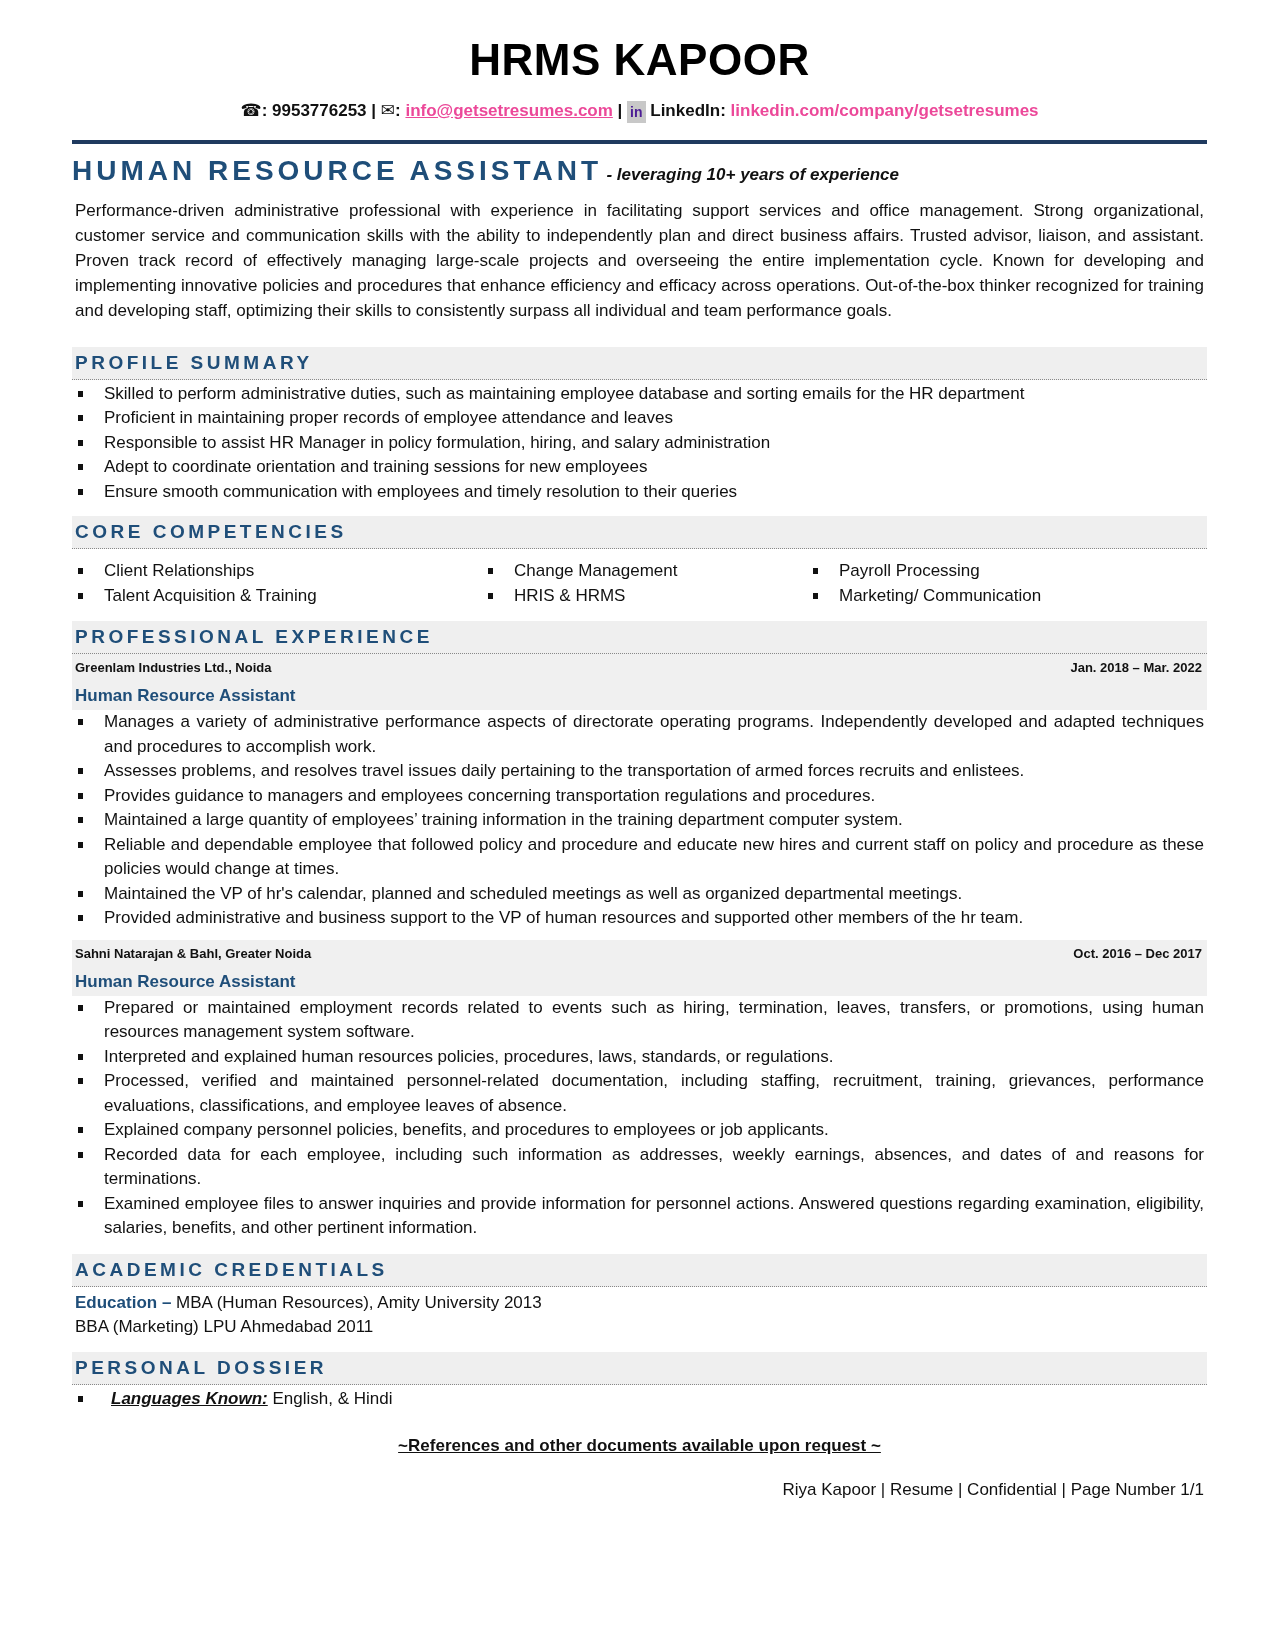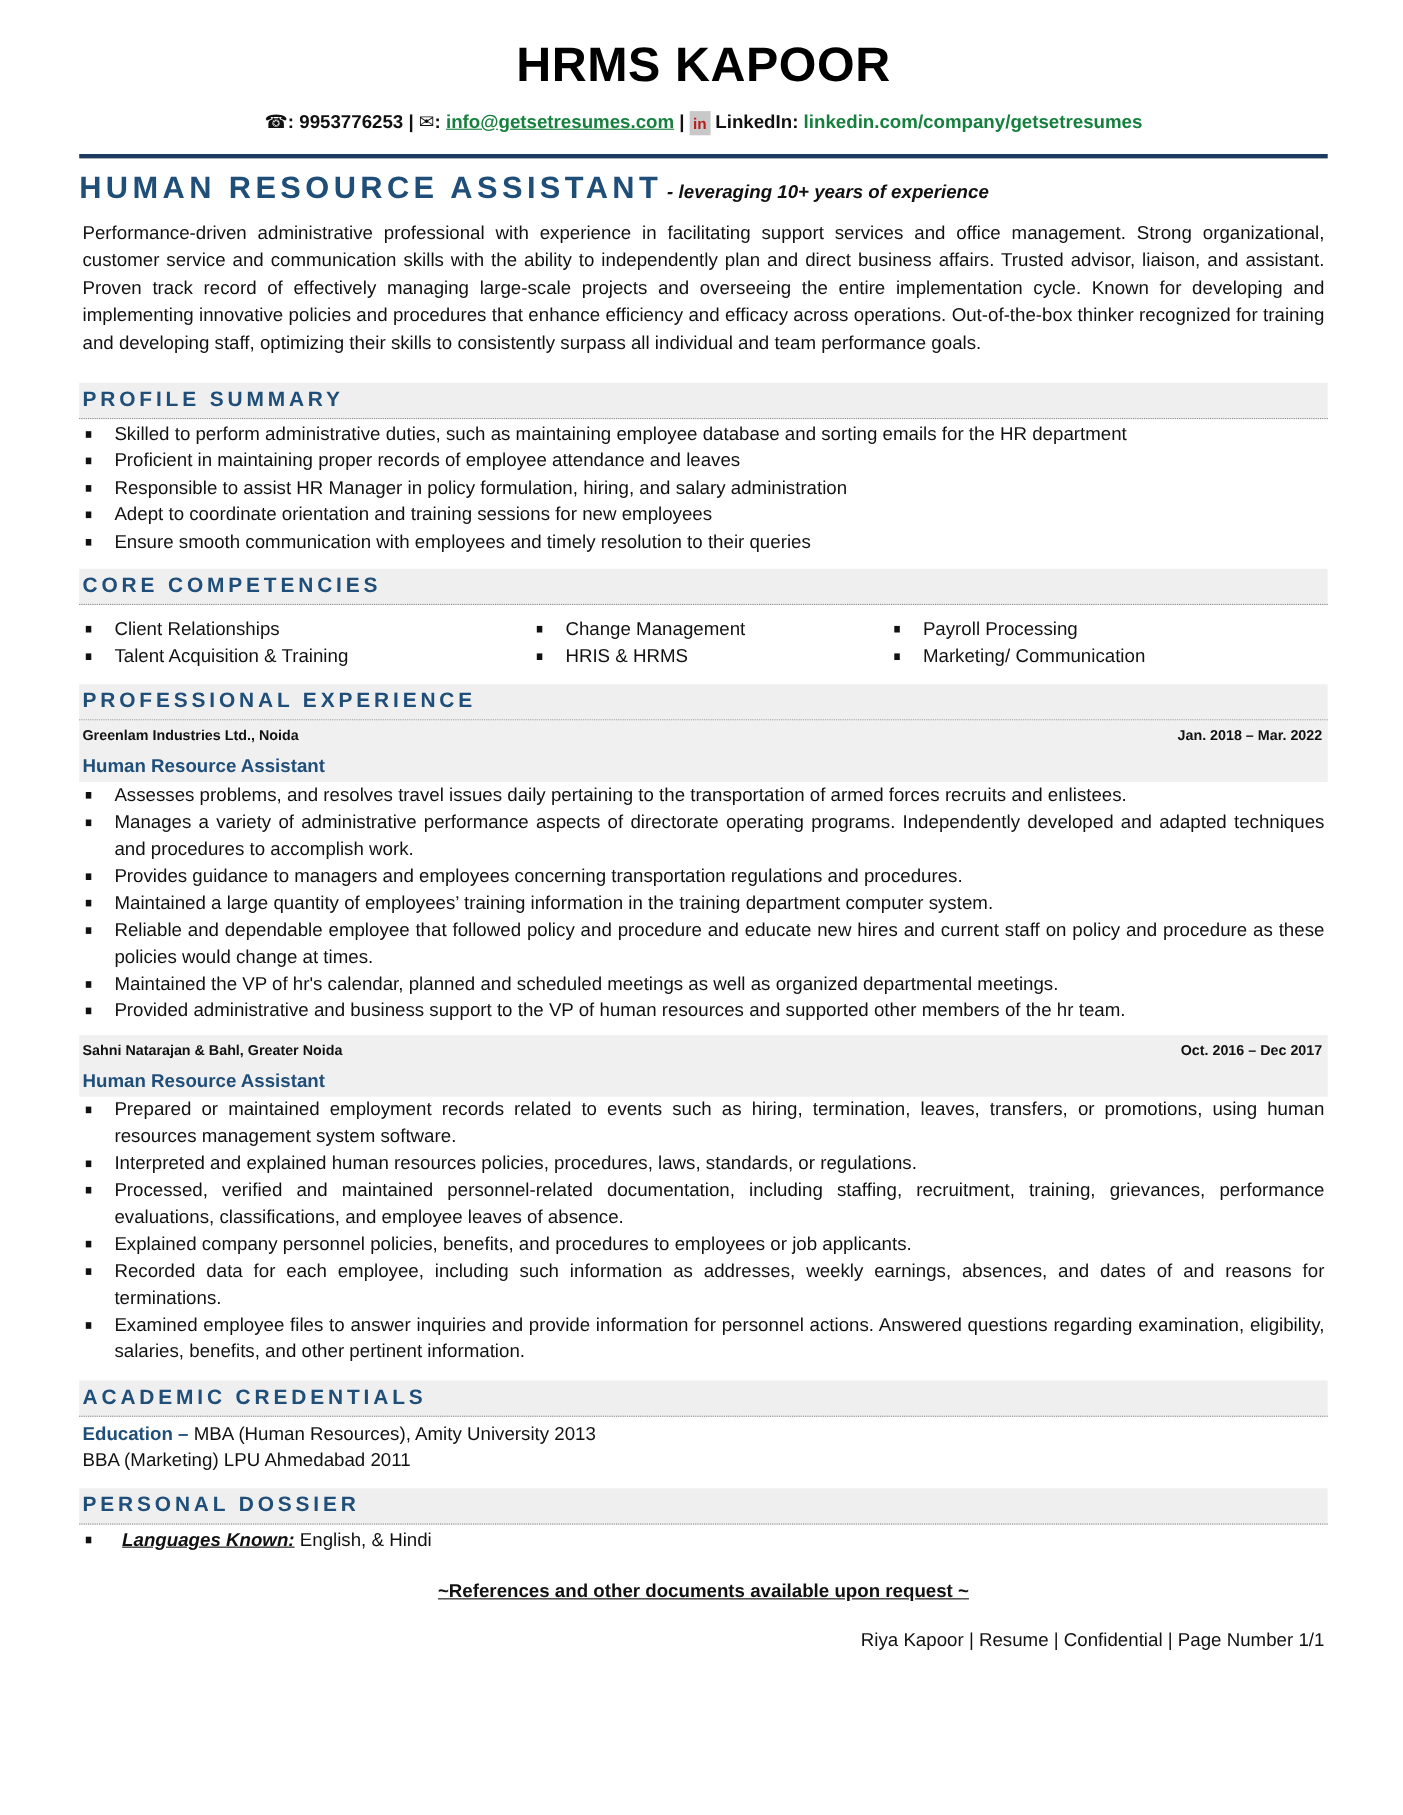--- a/index.html
+++ b/index.html
@@ -13,24 +13,24 @@
   .page { position: absolute; left: 72px; top: 0; width: 1135px; }
 
   .name {
     text-align: center; font-weight: bold; font-size: 44px;
     letter-spacing: 0.5px; margin-top: 34px; line-height: 52px; color: #000;
   }
   .contact {
     text-align: center; font-size: 17px; font-weight: bold;
     margin-top: 14px; line-height: 22px; color: #111;
   }
-  .contact .link { color: #15803d; }
+  .contact .link { color: #ec4899; }
   .contact .email { text-decoration: underline; }
   .contact .in-icon {
-    display: inline-block; background: #c8c8c8; color: #b91c1c;
+    display: inline-block; background: #c8c8c8; color: #4c1d95;
     font-size: 14px; padding: 0 3px; line-height: 22px; vertical-align: middle;
   }
   .rule { height: 4px; background: #1f3a5f; margin-top: 17px; }
 
   .headline { margin-top: 12px; line-height: 30px; }
   .headline .title {
     color: #1f4e79; font-weight: bold; font-size: 28px; letter-spacing: 4px;
   }
   .headline .tag {
     font-style: italic; font-weight: bold; font-size: 17px; color: #111;
@@ -134,22 +134,22 @@
   <div class="section-head" style="margin-top:13px">PROFESSIONAL EXPERIENCE</div>
 
   <div class="job-head">
     <div class="row1">
       <span>Greenlam Industries Ltd., Noida</span>
       <span>Jan. 2018 – Mar. 2022</span>
     </div>
     <div class="role">Human Resource Assistant</div>
   </div>
   <ul class="bullets">
+    <li>Manages a variety of administrative performance aspects of directorate operating programs. Independently developed and adapted techniques and procedures to accomplish work.</li>
     <li>Assesses problems, and resolves travel issues daily pertaining to the transportation of armed forces recruits and enlistees.</li>
-    <li>Manages a variety of administrative performance aspects of directorate operating programs. Independently developed and adapted techniques and procedures to accomplish work.</li>
     <li>Provides guidance to managers and employees concerning transportation regulations and procedures.</li>
     <li>Maintained a large quantity of employees’ training information in the training department computer system.</li>
     <li>Reliable and dependable employee that followed policy and procedure and educate new hires and current staff on policy and procedure as these policies would change at times.</li>
     <li>Maintained the VP of hr's calendar, planned and scheduled meetings as well as organized departmental meetings.</li>
     <li>Provided administrative and business support to the VP of human resources and supported other members of the hr team.</li>
   </ul>
 
   <div class="job-head" style="margin-top:9px">
     <div class="row1">
       <span>Sahni Natarajan &amp; Bahl, Greater Noida</span>

